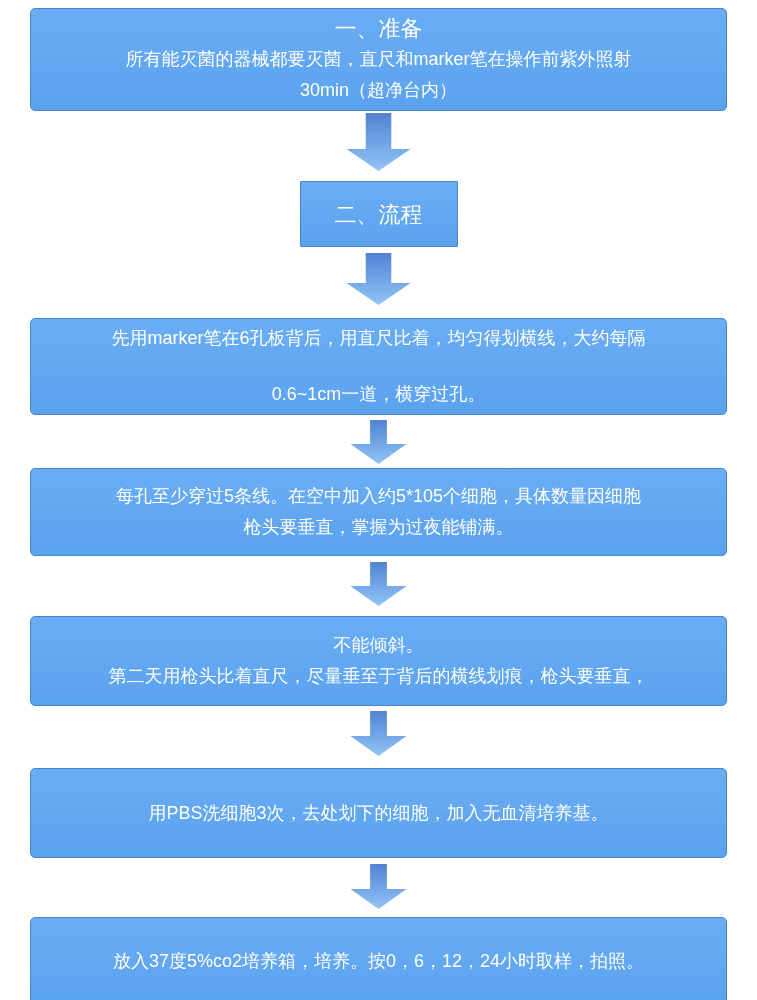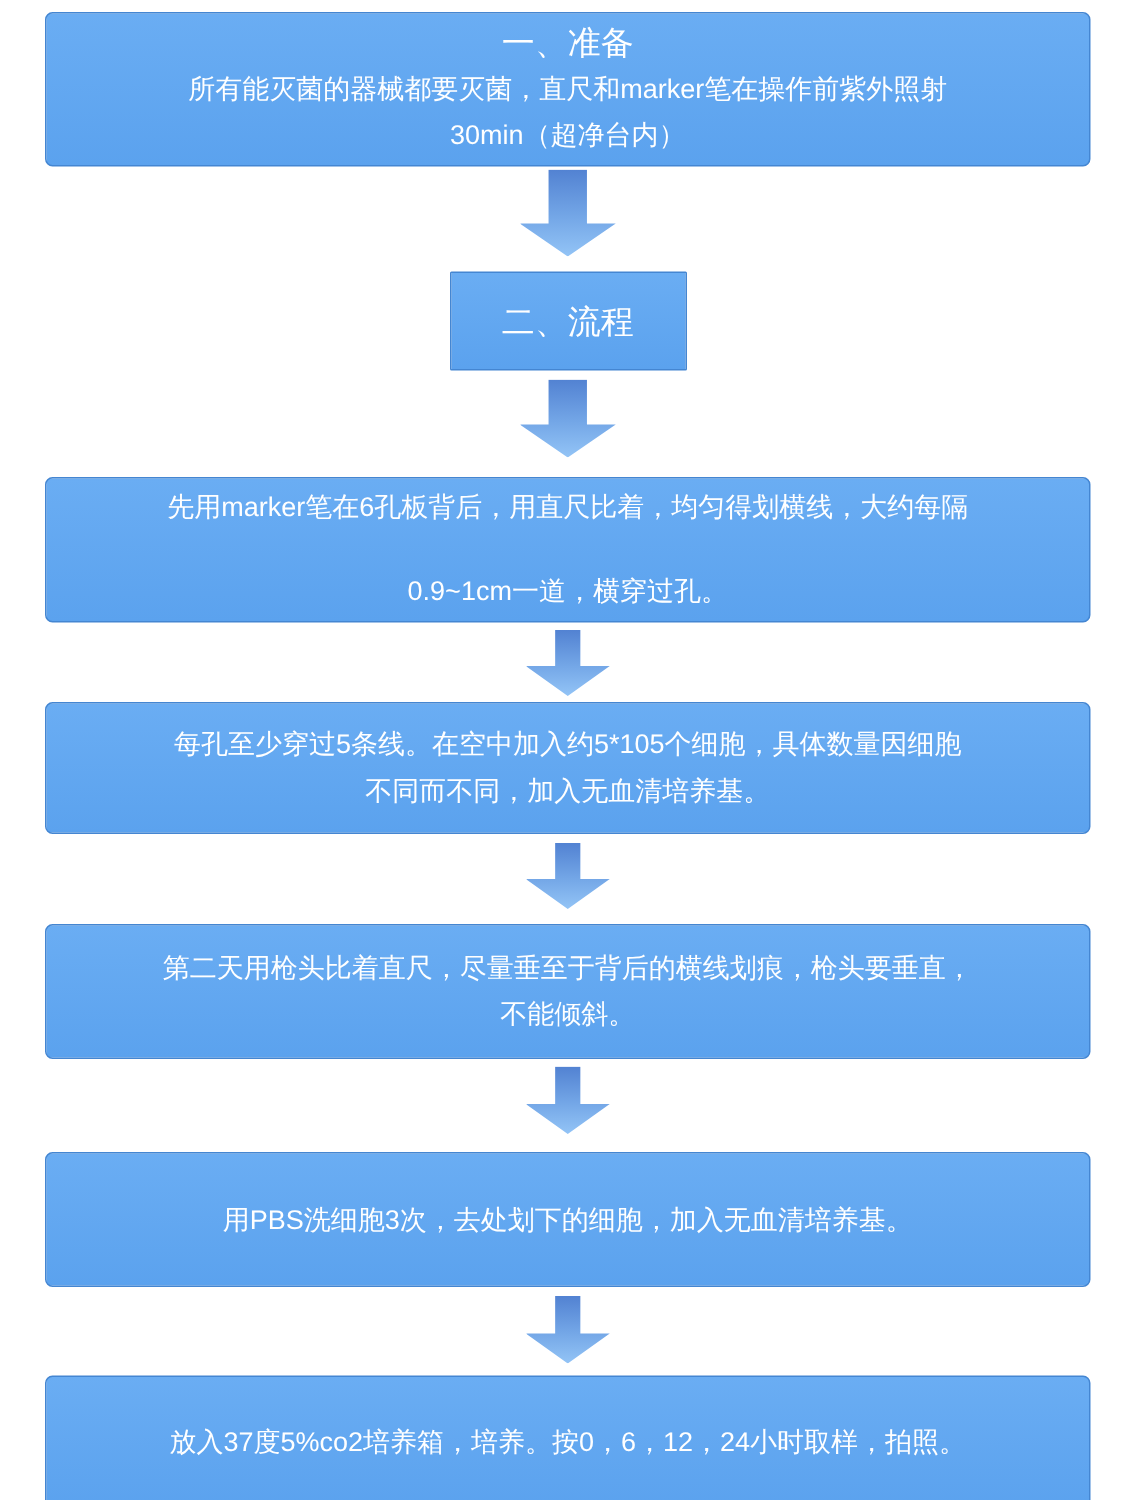--- a/index.html
+++ b/index.html
@@ -92,35 +92,35 @@
   <div class="arrow tall a1"></div>
 
   <div class="box small b2">
     <div class="line title">二、流程</div>
   </div>
 
   <div class="arrow tall a2"></div>
 
   <div class="box wide b3">
     <div class="line">先用marker笔在6孔板背后，用直尺比着，均匀得划横线，大约每隔</div>
-    <div class="line">0.9~1cm一道，横穿过孔。</div>
+    <div class="line">0.6~1cm一道，横穿过孔。</div>
   </div>
 
   <div class="arrow short a3"></div>
 
   <div class="box wide b4">
     <div class="line">每孔至少穿过5条线。在空中加入约5*105个细胞，具体数量因细胞</div>
-    <div class="line">不同而不同，加入无血清培养基。</div>
+    <div class="line">枪头要垂直，掌握为过夜能铺满。</div>
   </div>
 
   <div class="arrow short a4"></div>
 
   <div class="box wide b5">
+    <div class="line">不能倾斜。</div>
     <div class="line">第二天用枪头比着直尺，尽量垂至于背后的横线划痕，枪头要垂直，</div>
-    <div class="line">不能倾斜。</div>
   </div>
 
   <div class="arrow short a5"></div>
 
   <div class="box wide b6">
     <div class="line">用PBS洗细胞3次，去处划下的细胞，加入无血清培养基。</div>
   </div>
 
   <div class="arrow short a6"></div>
 

